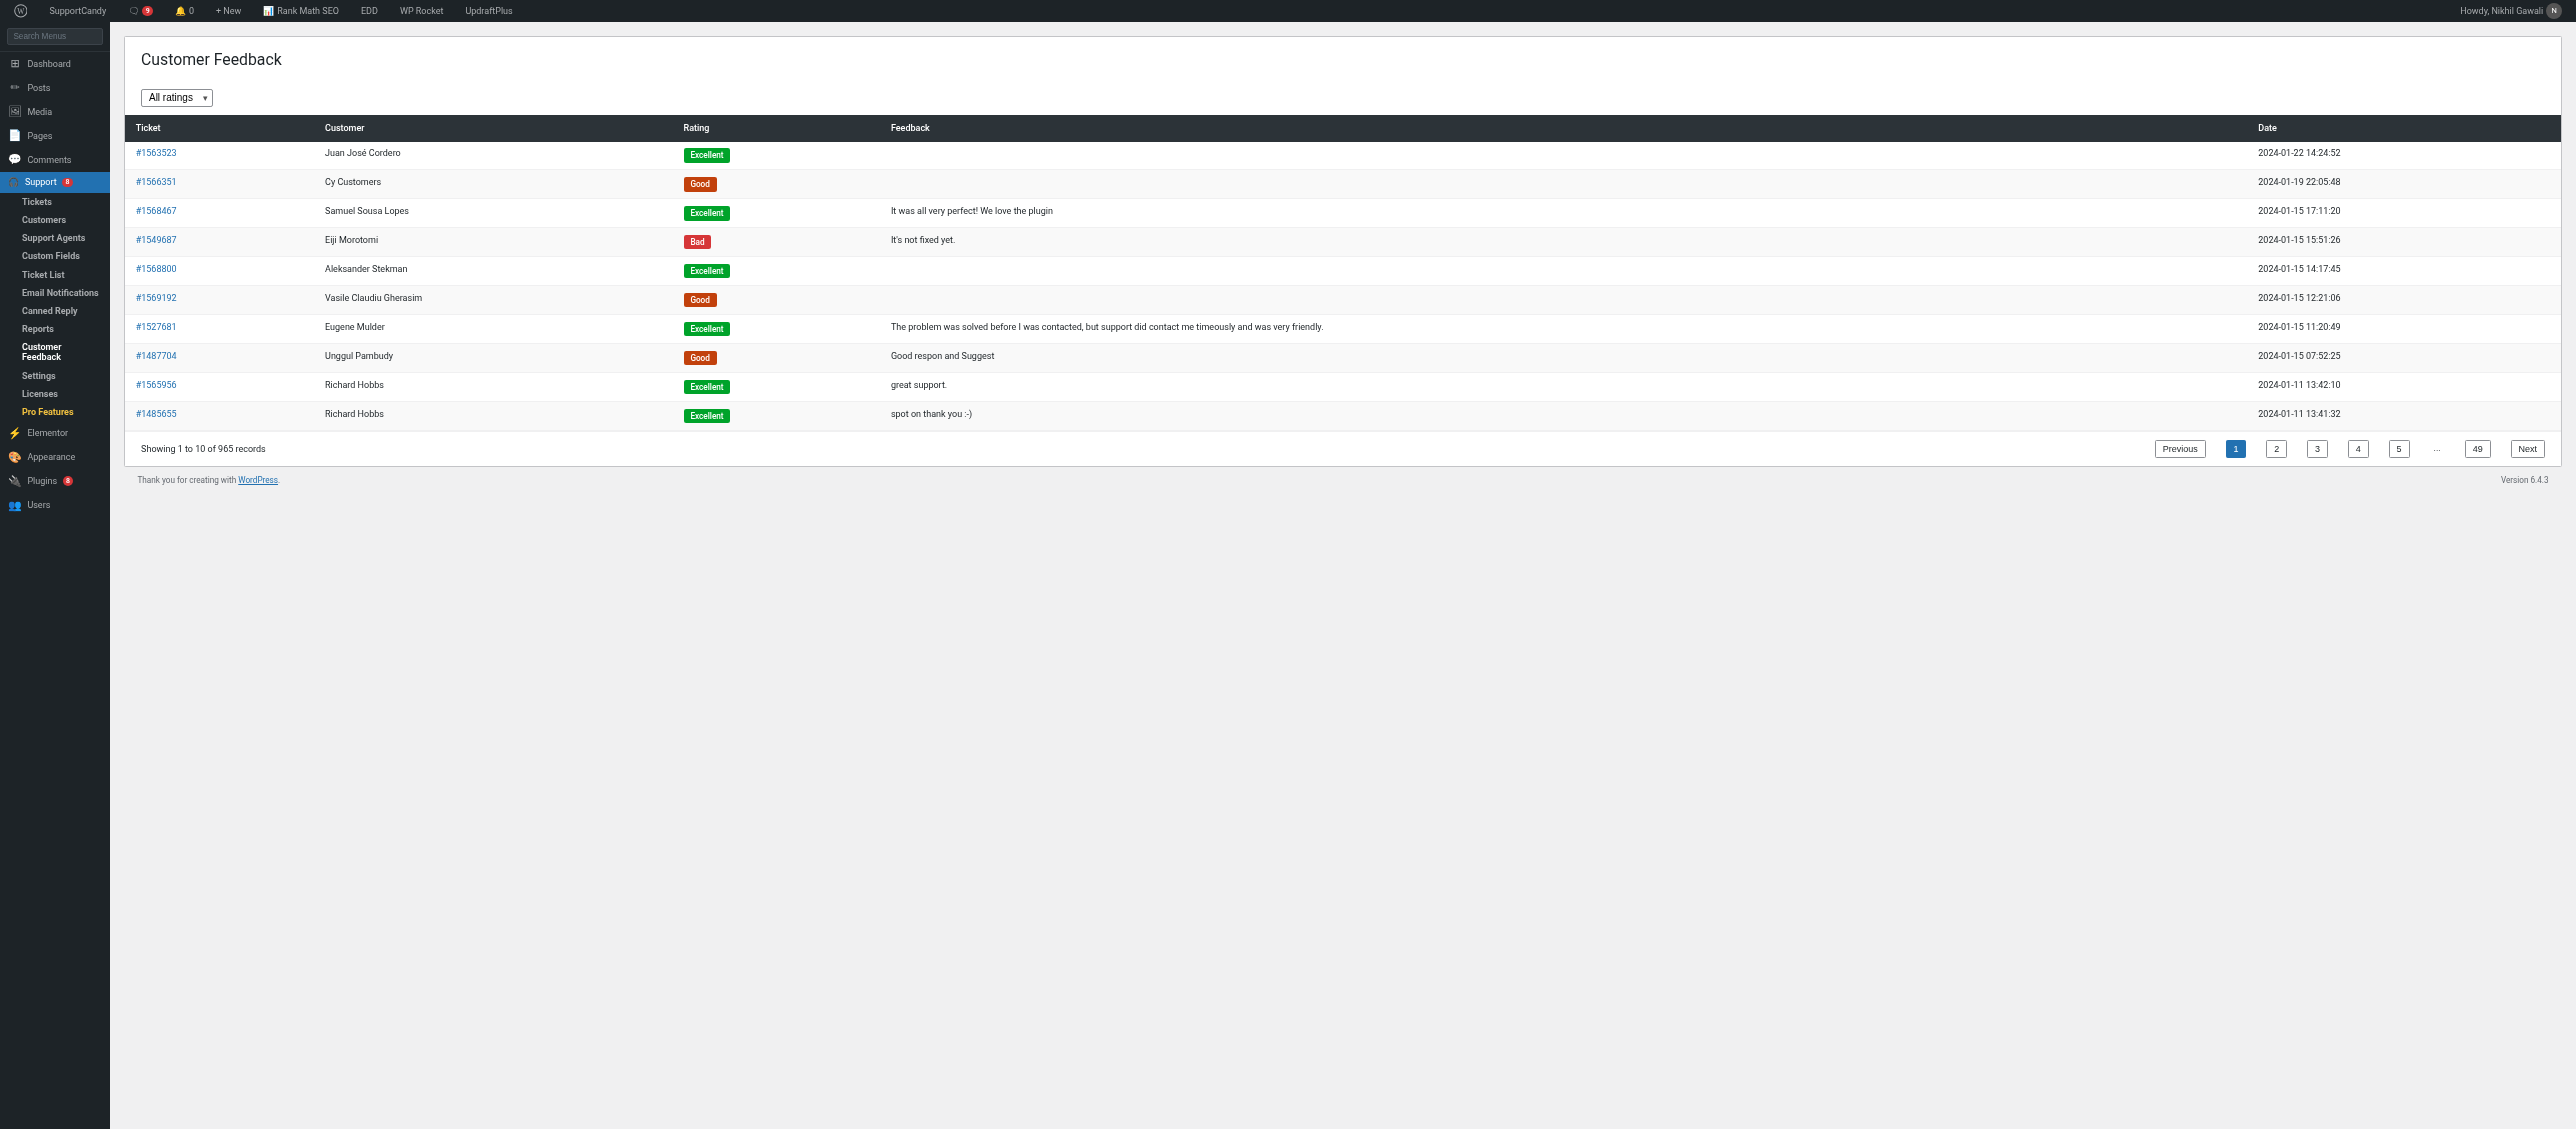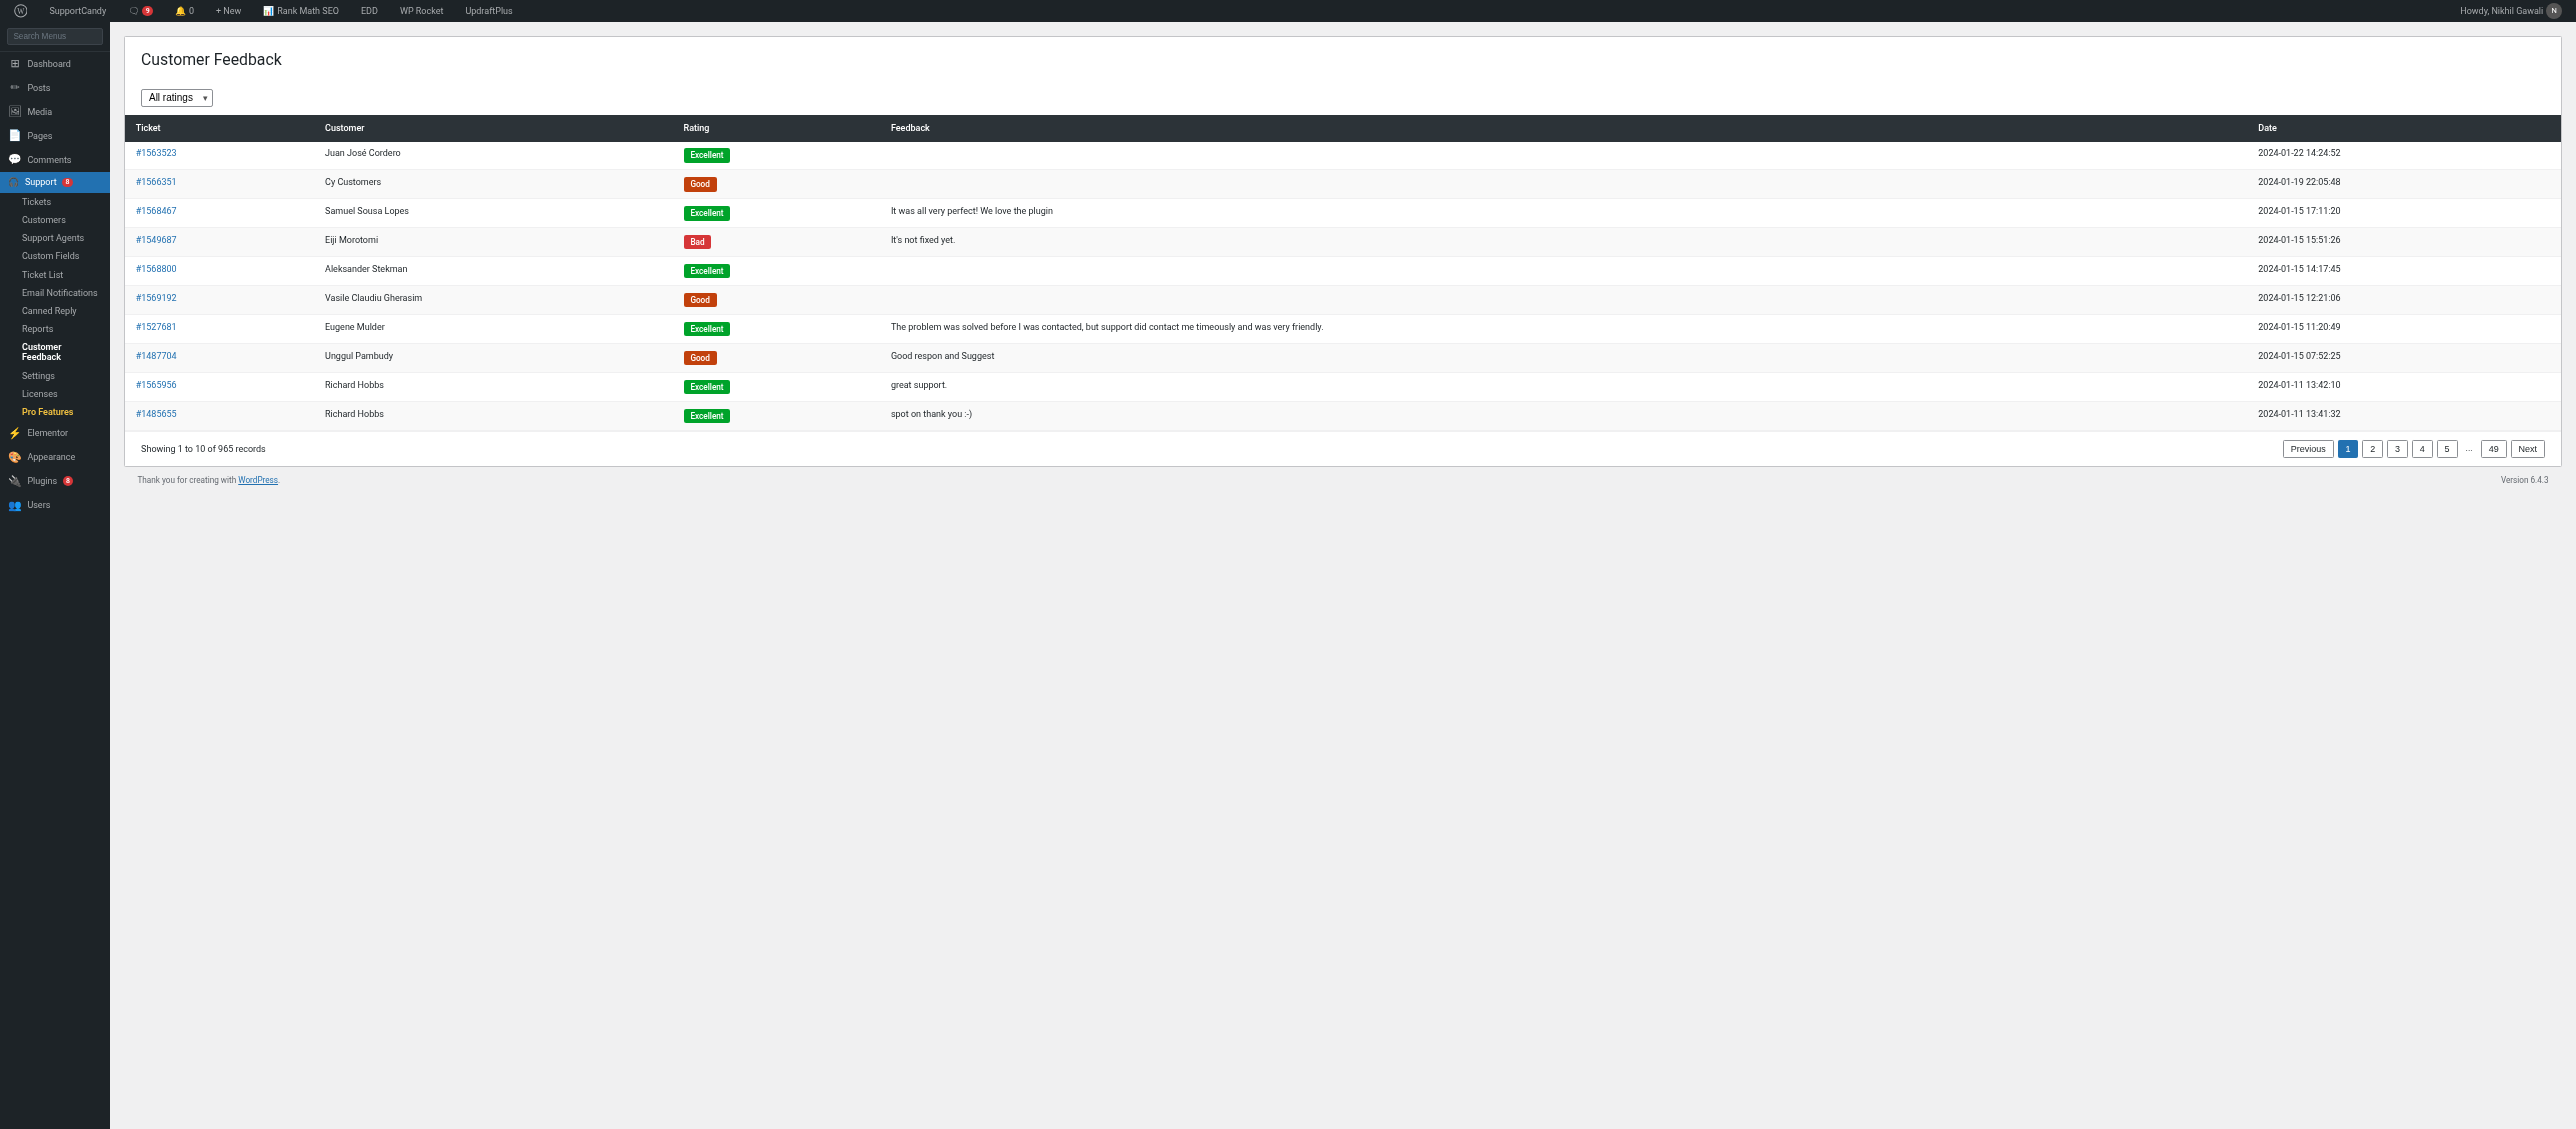--- a/index.html
+++ b/index.html
@@ -93,20 +93,21 @@
       font-size: 6.9px;
       font-weight: 600;
     }
     .submenu { list-style: none; background: #1d2327; }
     .submenu li a {
       color: #a7aaad;
       text-decoration: none;
       display: block;
       padding: 4.1px 8.2px 4.1px 22px;
       font-size: 9px;
+      font-weight: bold;
     }
     .submenu li.active a { color: #fff; font-weight: 600; }
     .pro-features-link {
       color: #f0c040 !important;
       font-weight: 600;
     }
 
     
     #wpcontent {
       flex: 1;
@@ -206,21 +207,21 @@
       padding: 8.2px 16.4px;
       border-top: 0.7px solid #f0f0f1;
     }
     .showing-text {
       font-size: 9px;
       color: #1d2327;
     }
     .pagination {
       display: flex;
       align-items: flex-start;
-      gap: 4px;
+      gap: 20px;
     }
     .pagination-btn {
       border: 0.7px solid #8c8f94;
       background: #fff;
       padding: 2.7px 6.9px;
       font-size: 9px;
       cursor: pointer;
       border-radius: 1.4px;
       color: #1d2327;
     }

